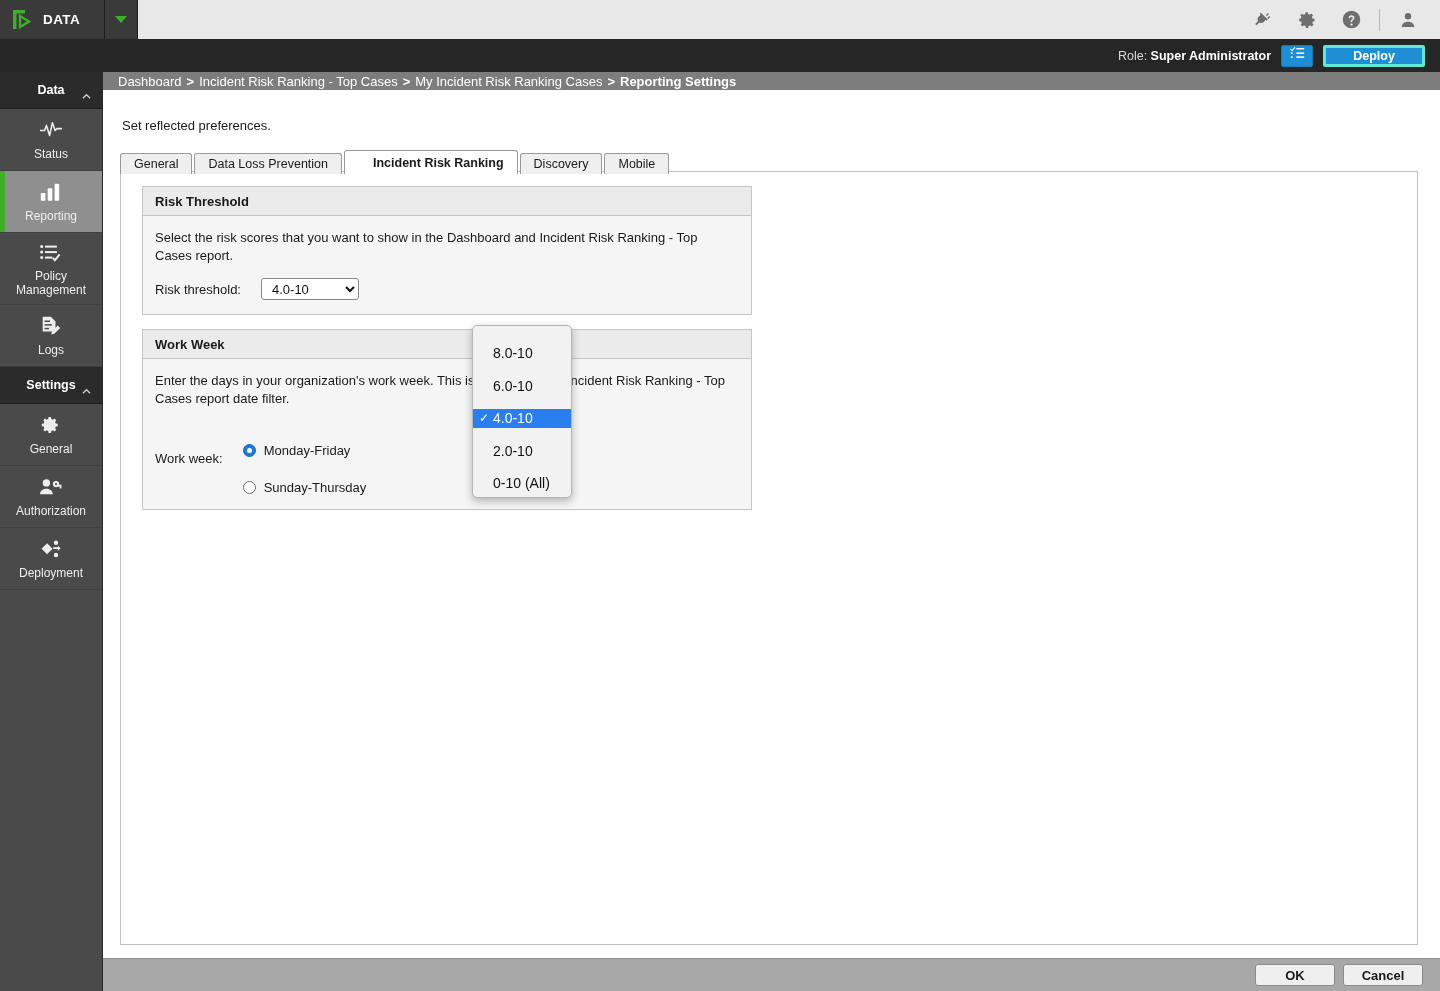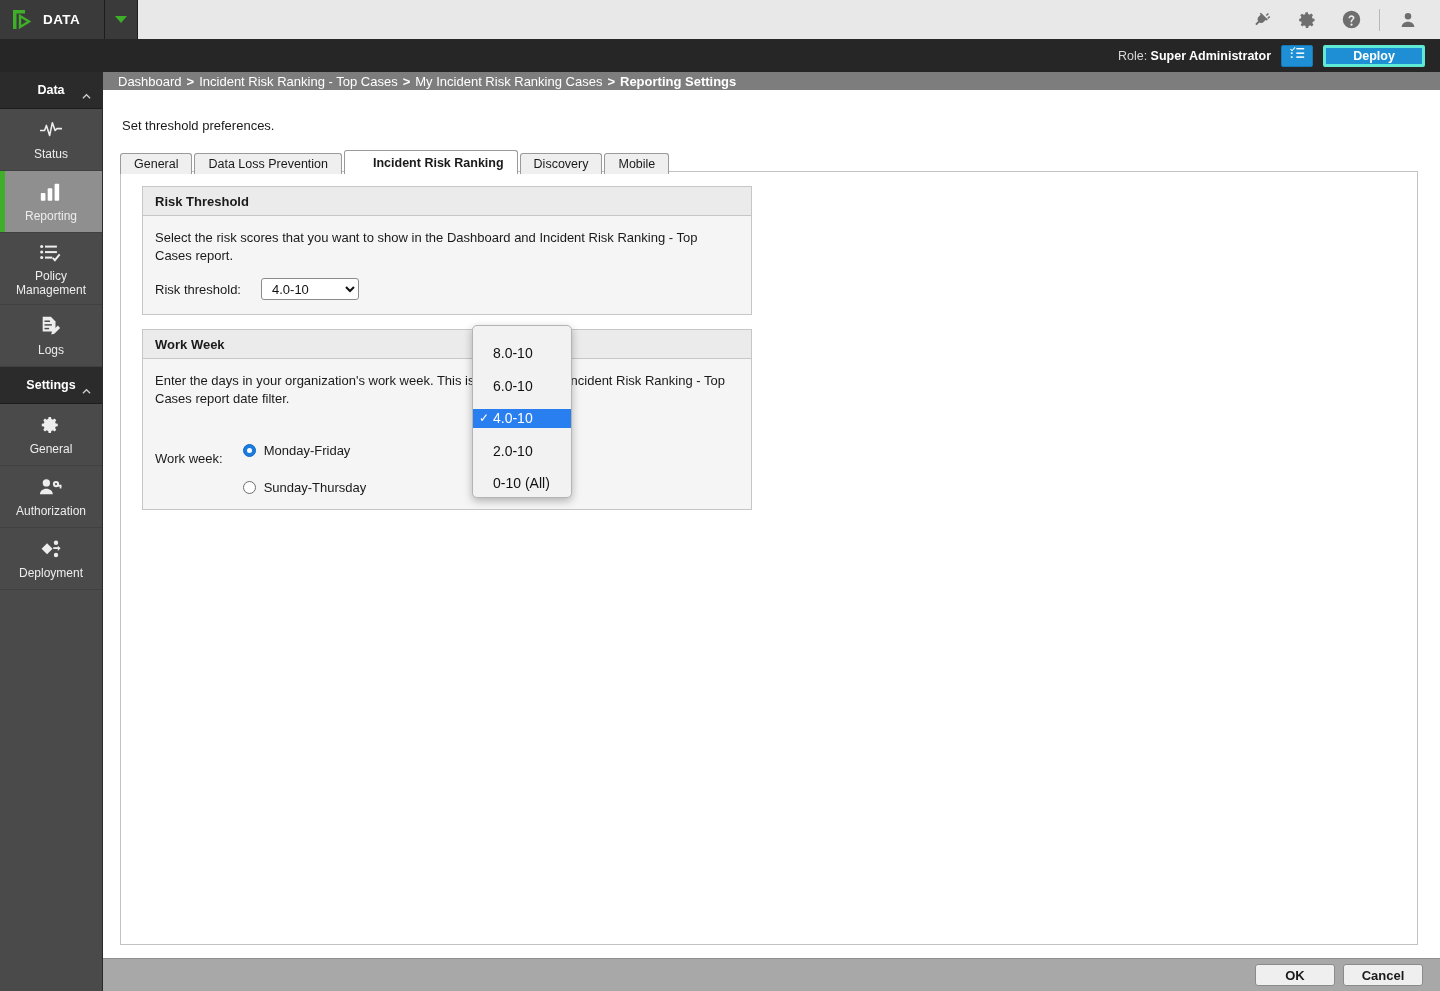--- a/index.html
+++ b/index.html
@@ -389,21 +389,21 @@
   <span class="sep">&gt;</span>
   <span class="crumb">Incident Risk Ranking - Top Cases</span>
   <span class="sep">&gt;</span>
   <span class="crumb">My Incident Risk Ranking Cases</span>
   <span class="sep">&gt;</span>
   <span class="crumb current">Reporting Settings</span>
 </div>
 
 <div id="main">
 
-  <div id="page-subtitle">Set threshold preferences.</div>
+  <div id="page-subtitle">Set reflected preferences.</div>
 
   <div id="tabs">
     <div class="tab">General</div>
     <div class="tab">Data Loss Prevention</div>
     <div class="tab active">Incident Risk Ranking</div>
     <div class="tab">Discovery</div>
     <div class="tab">Mobile</div>
   </div>
 
   <div id="panel-area">

